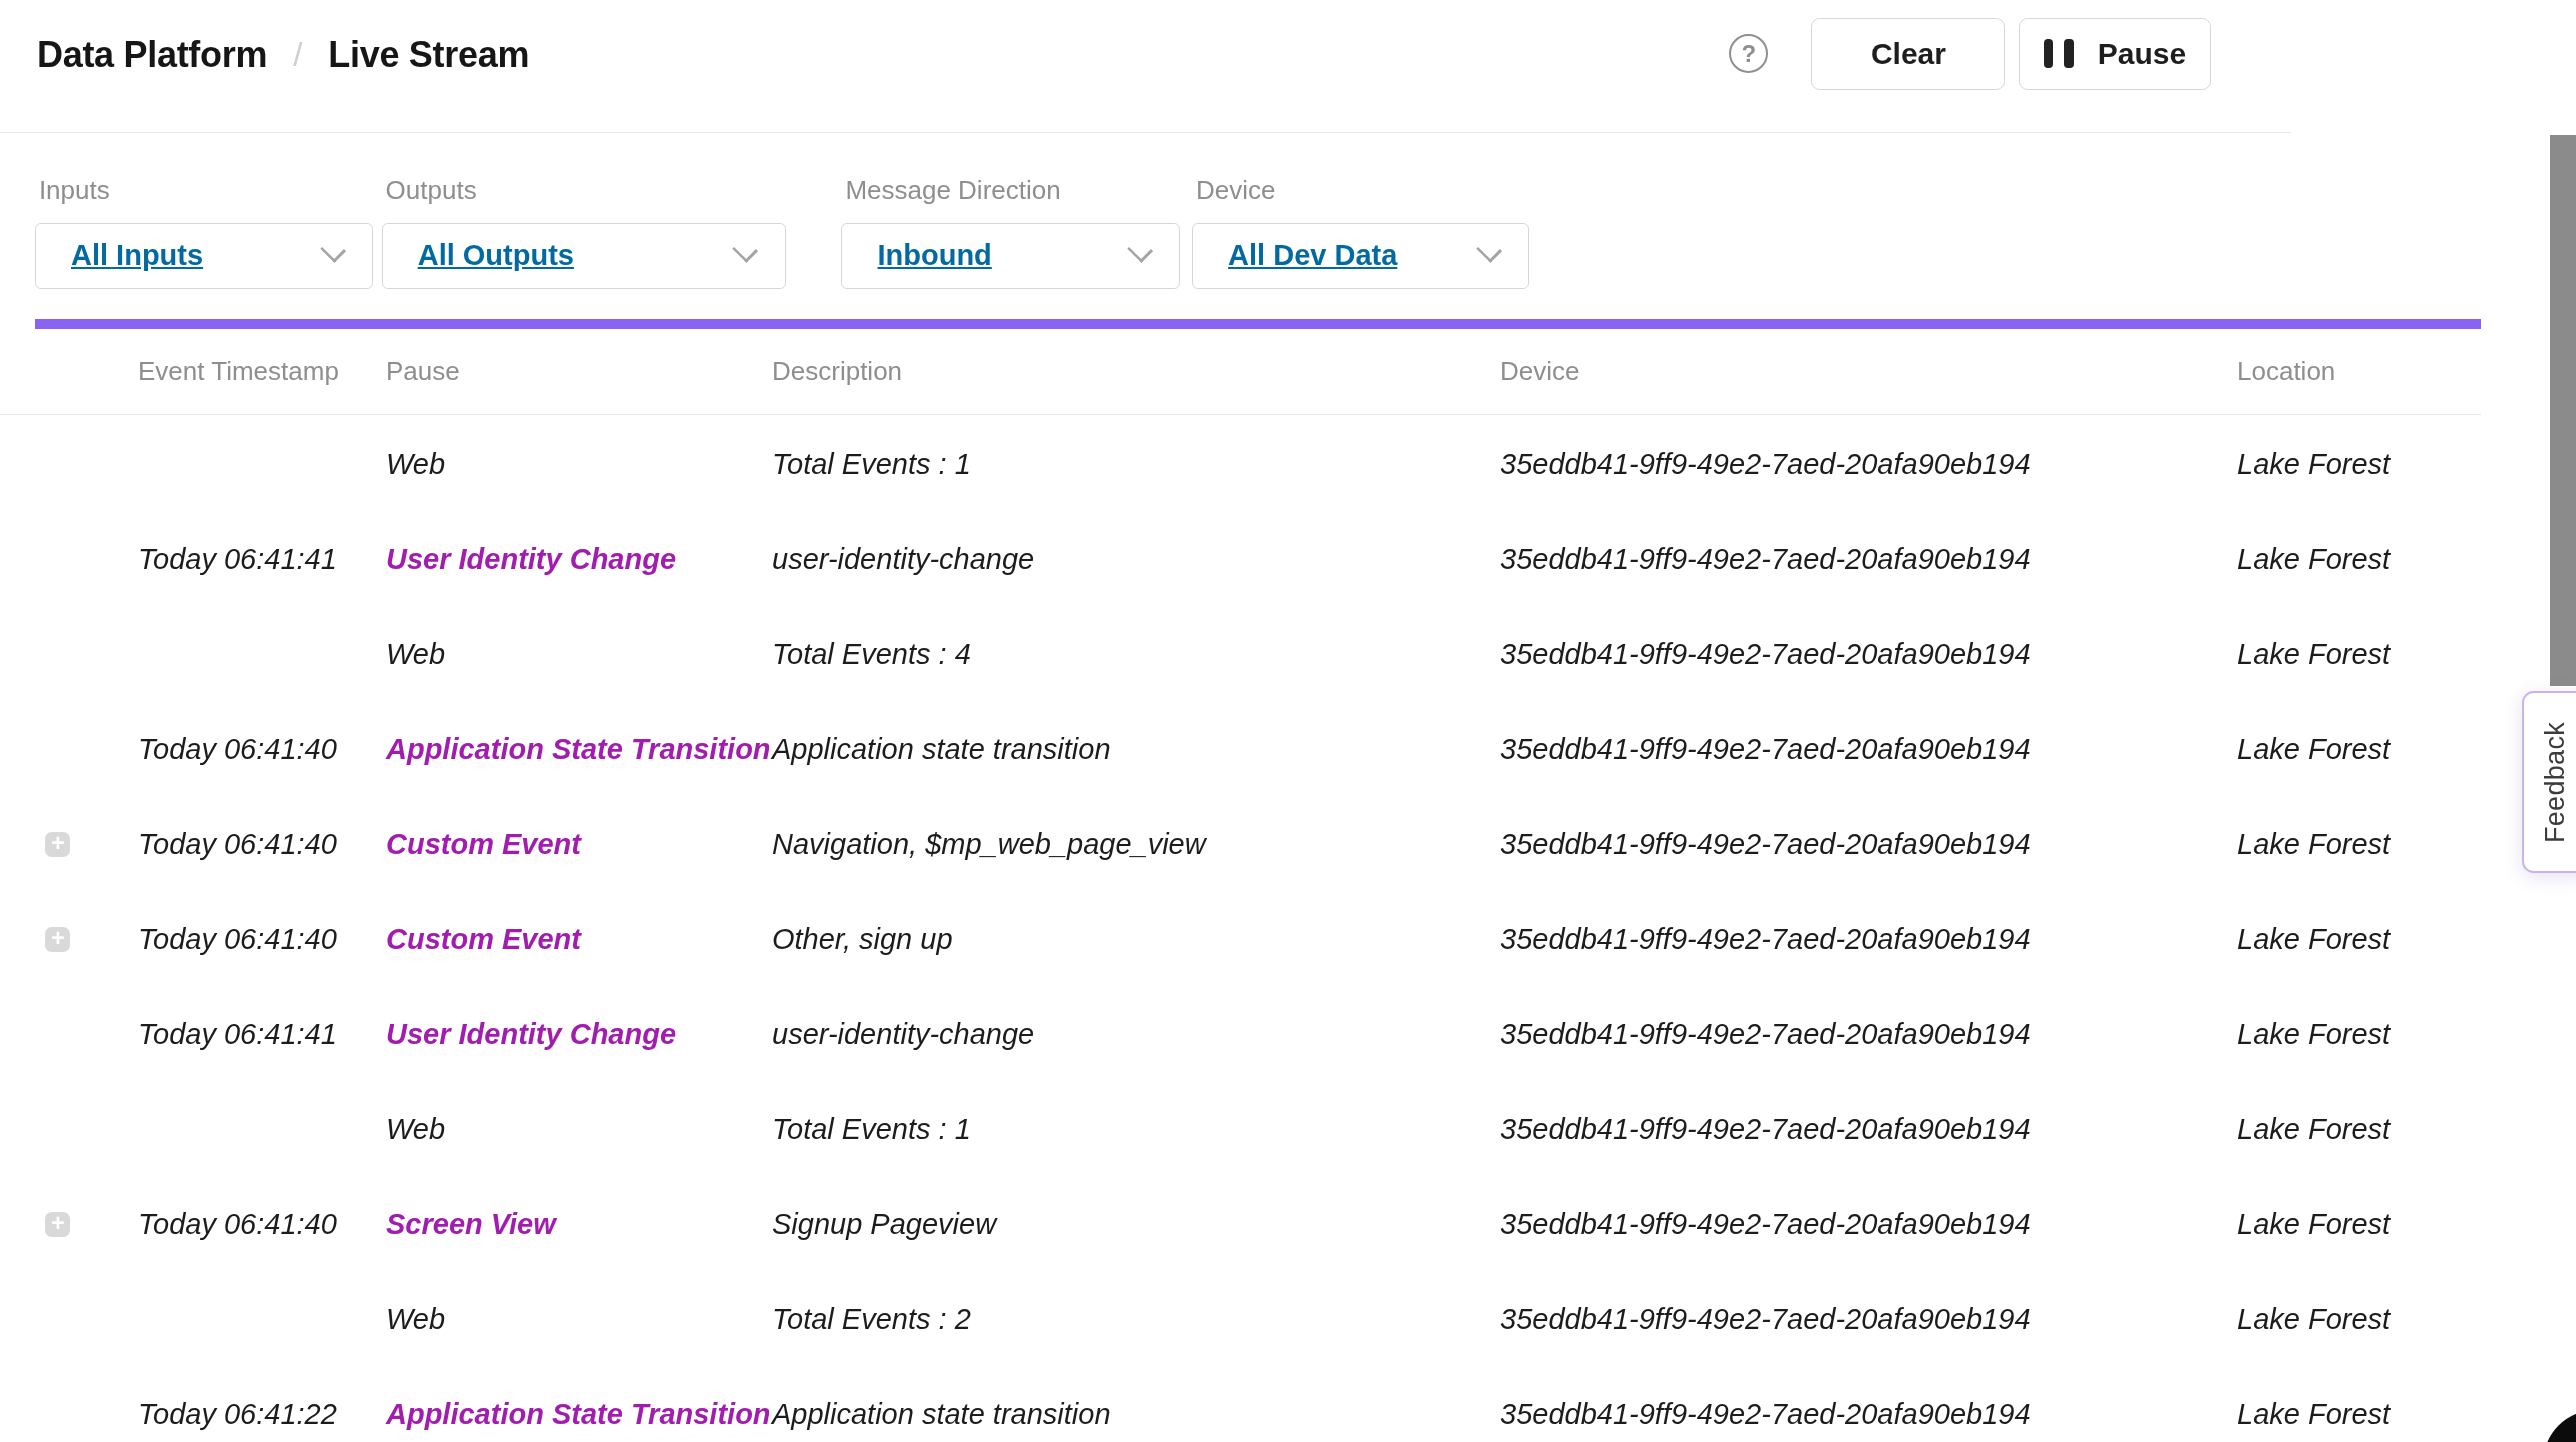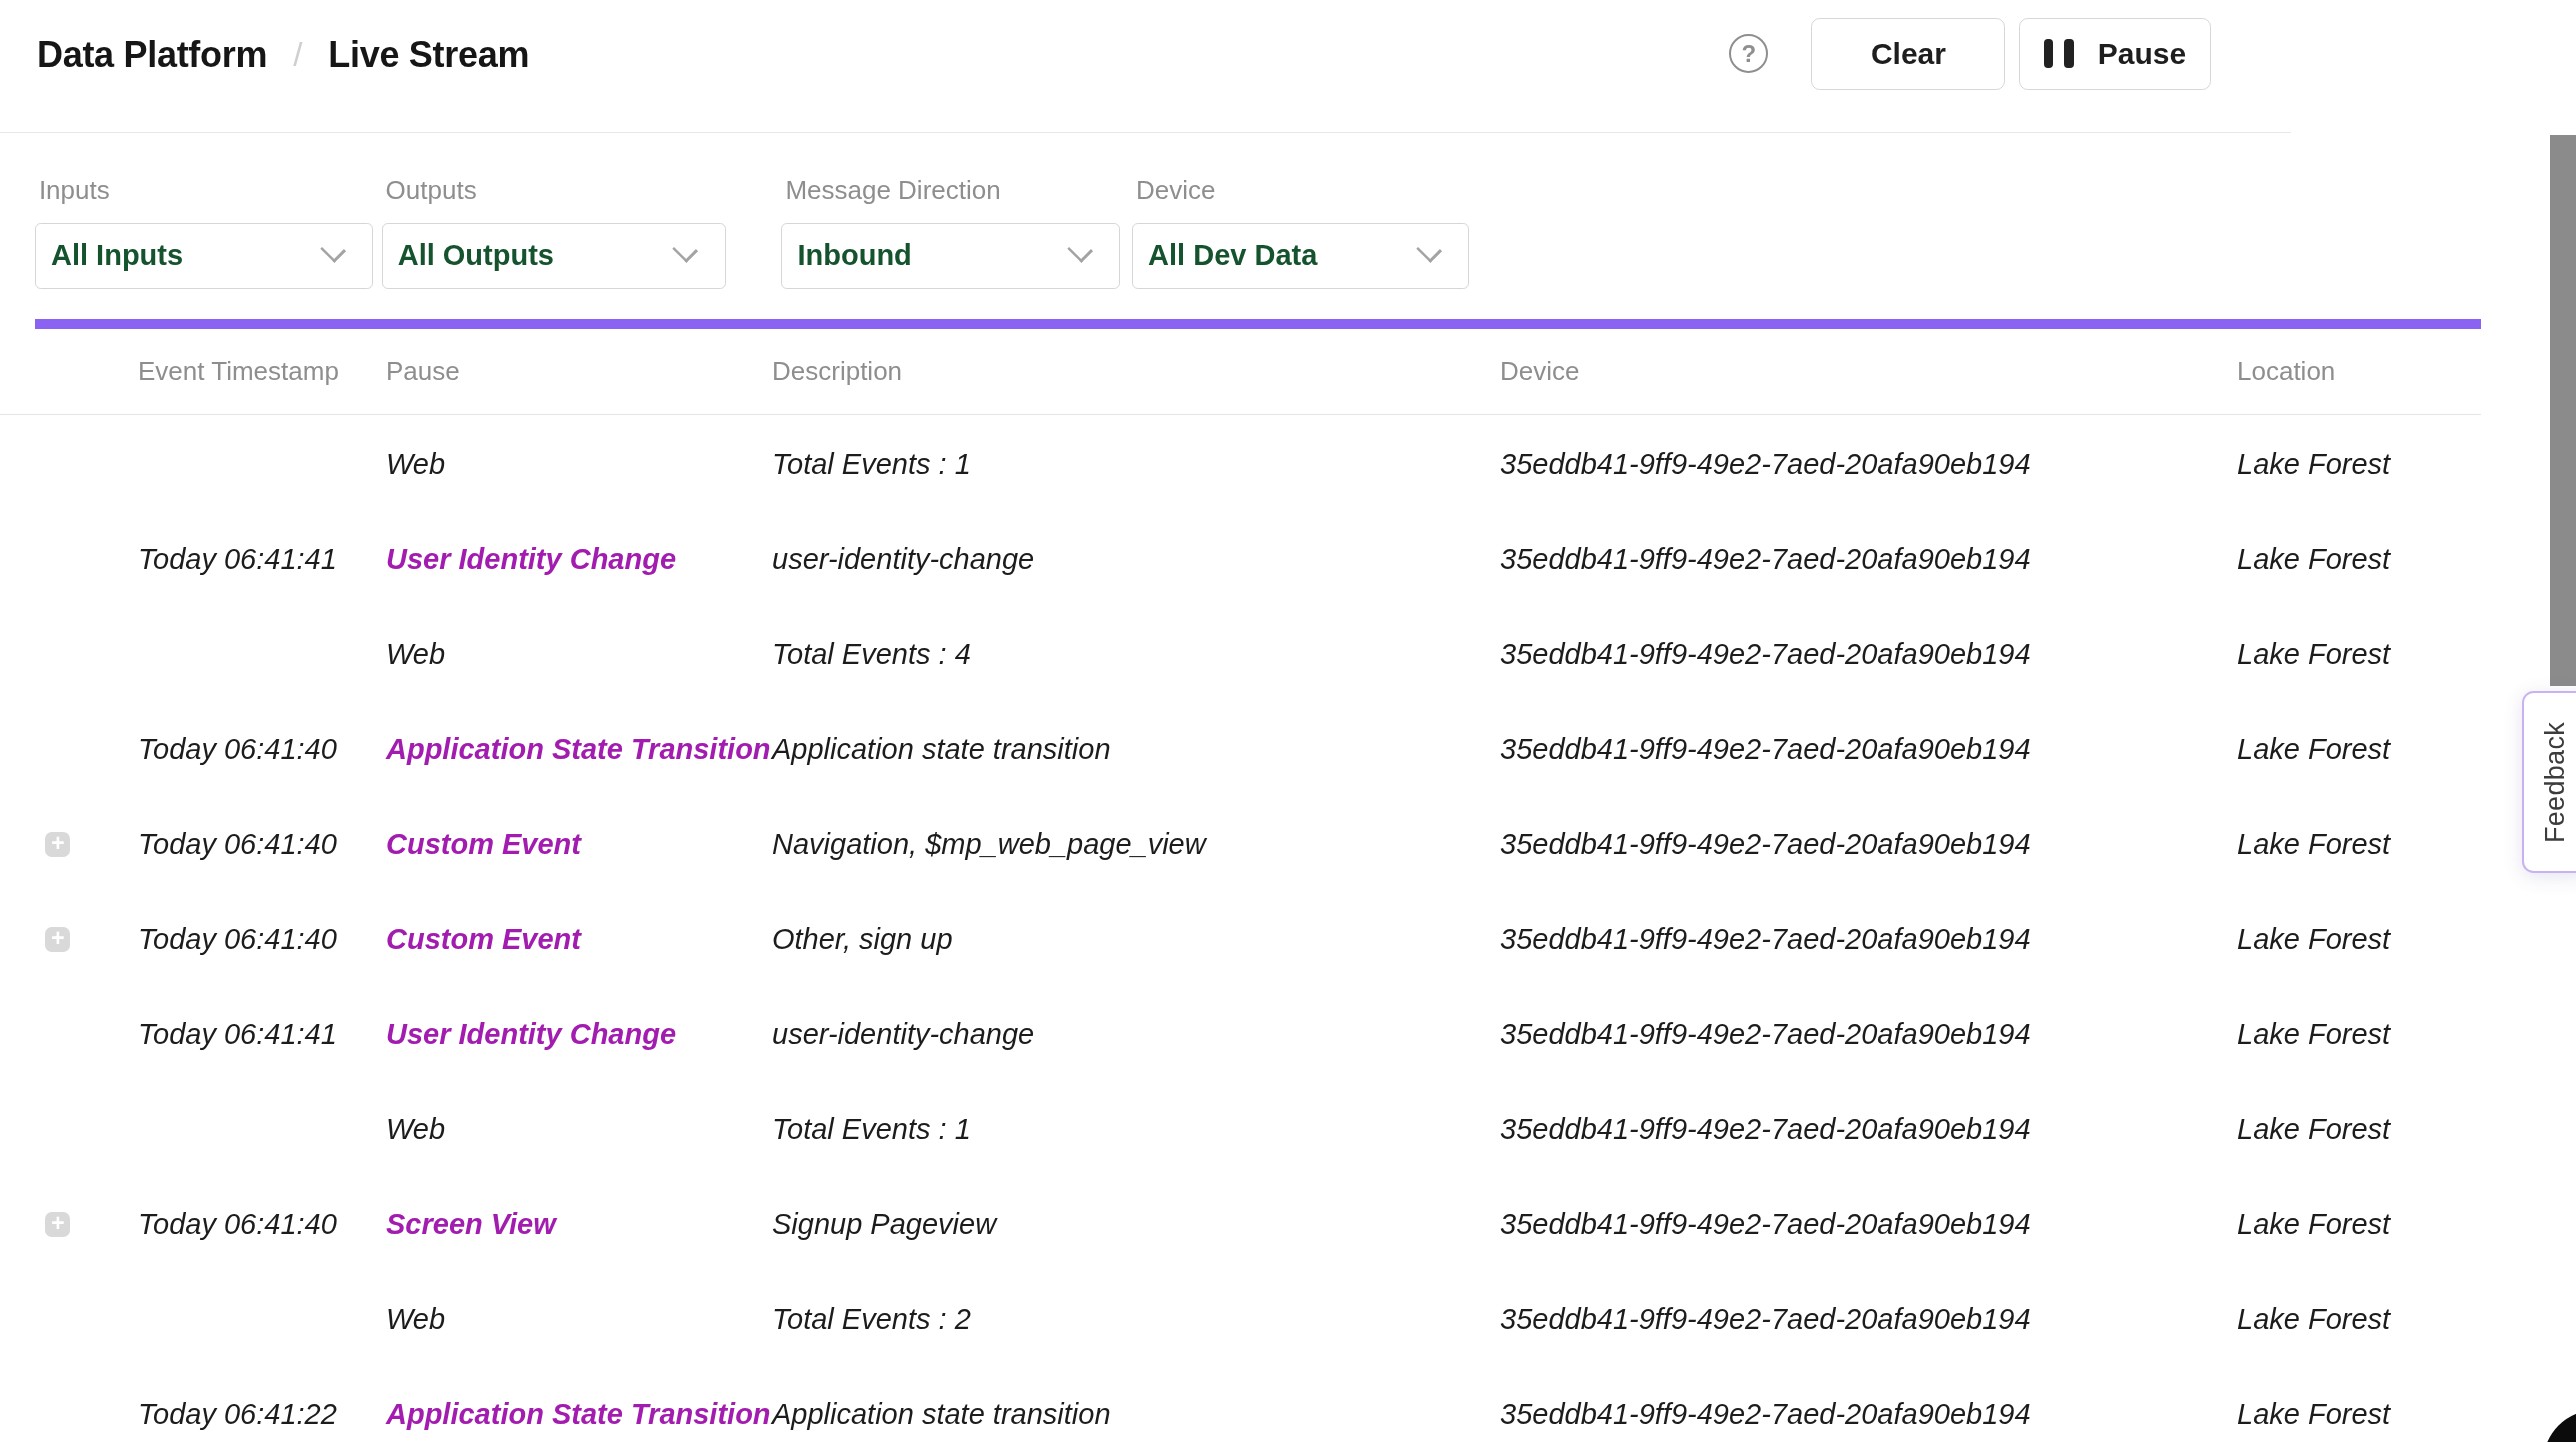--- a/index.html
+++ b/index.html
@@ -34,22 +34,22 @@
   .pause-icon i + i { margin-left:10.7px; }
 
   
   .filters { position:absolute; top:133px; left:35px; display:flex; }
   .filter { margin-right:8.7px; }
   .filter:nth-child(2) { margin-right:7.8px; }
   .filter:nth-child(3) { margin-right:11.6px;margin-left:48px; }
   .filter-label { margin:42px 0 16.5px 3.9px; font-size:26px; color:#8e8e8e; }
   .dropdown { height:66px; border:1.9px solid #d6d6d6; border-radius:5.8px; background:#fff;
     display:flex; align-items:center; justify-content:space-between;
-    padding:0 29px 0 15px; font-size:29px; font-weight:700; color:#14532d; cursor:pointer; }
-  .f-w1 { width:338px; } .f-w2 { width:344px; } .f-w3 { width:339px; } .f-w4 { width:337px; }
+    padding:0 29px 0 35px; font-size:29px; font-weight:700; color:#0369a1; cursor:pointer;text-decoration:underline; }
+  .f-w1 { width:338px; } .f-w2 { width:404px; } .f-w3 { width:339px; } .f-w4 { width:337px; }
   .chevron-down-icon { width:20.4px; height:20.4px; border-right:3.9px solid #a3a3a3;
     border-bottom:3.9px solid #a3a3a3; transform:rotate(45deg) scale(1,0.82);
     margin-top:-9.7px; }
 
   
   .accent-bar { position:absolute; top:319px; left:35px; width:2446px; height:9.7px;
     background:#8a63f3; }
 
   
   .thead { position:absolute; top:329px; left:0; width:2481px; height:86px;

